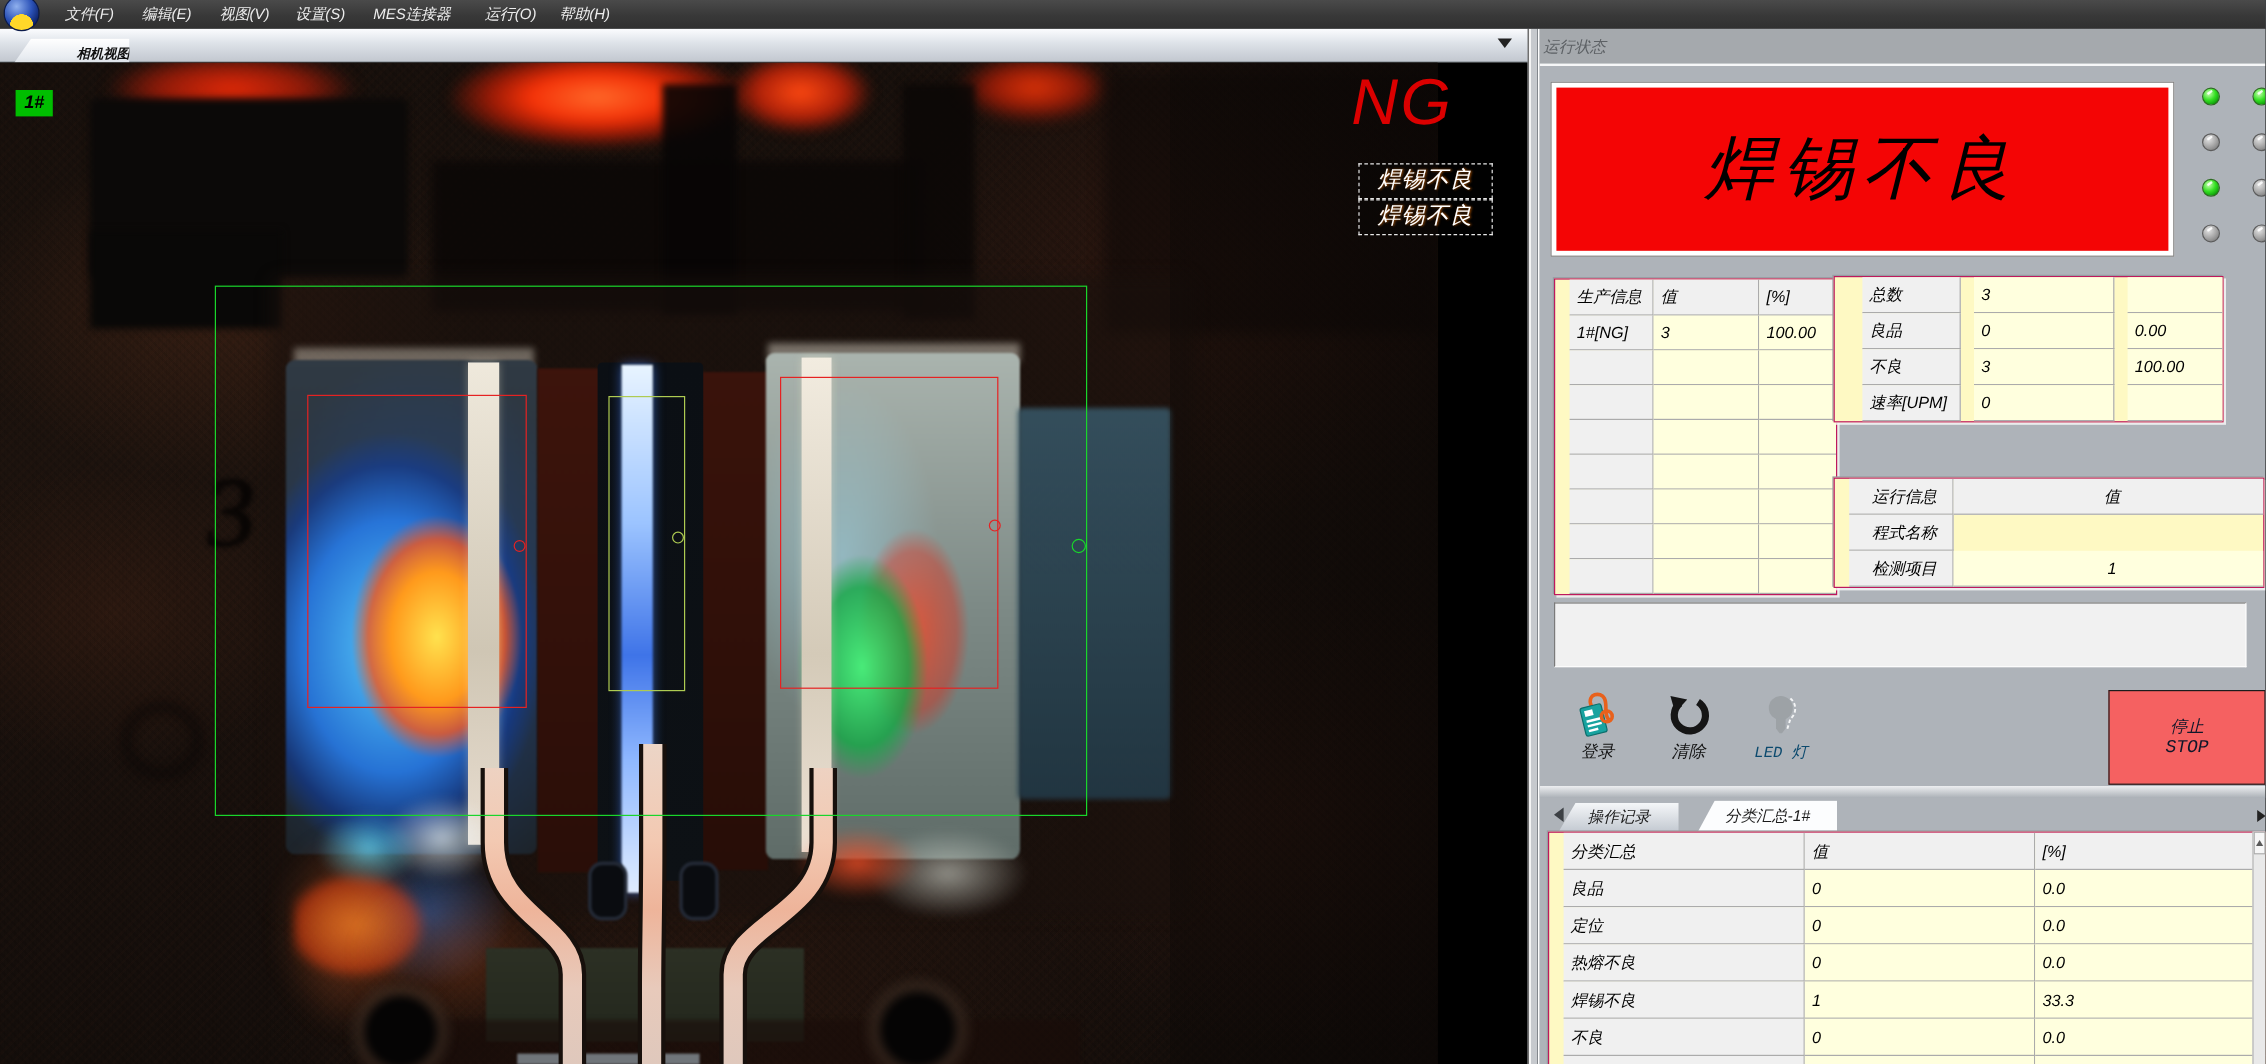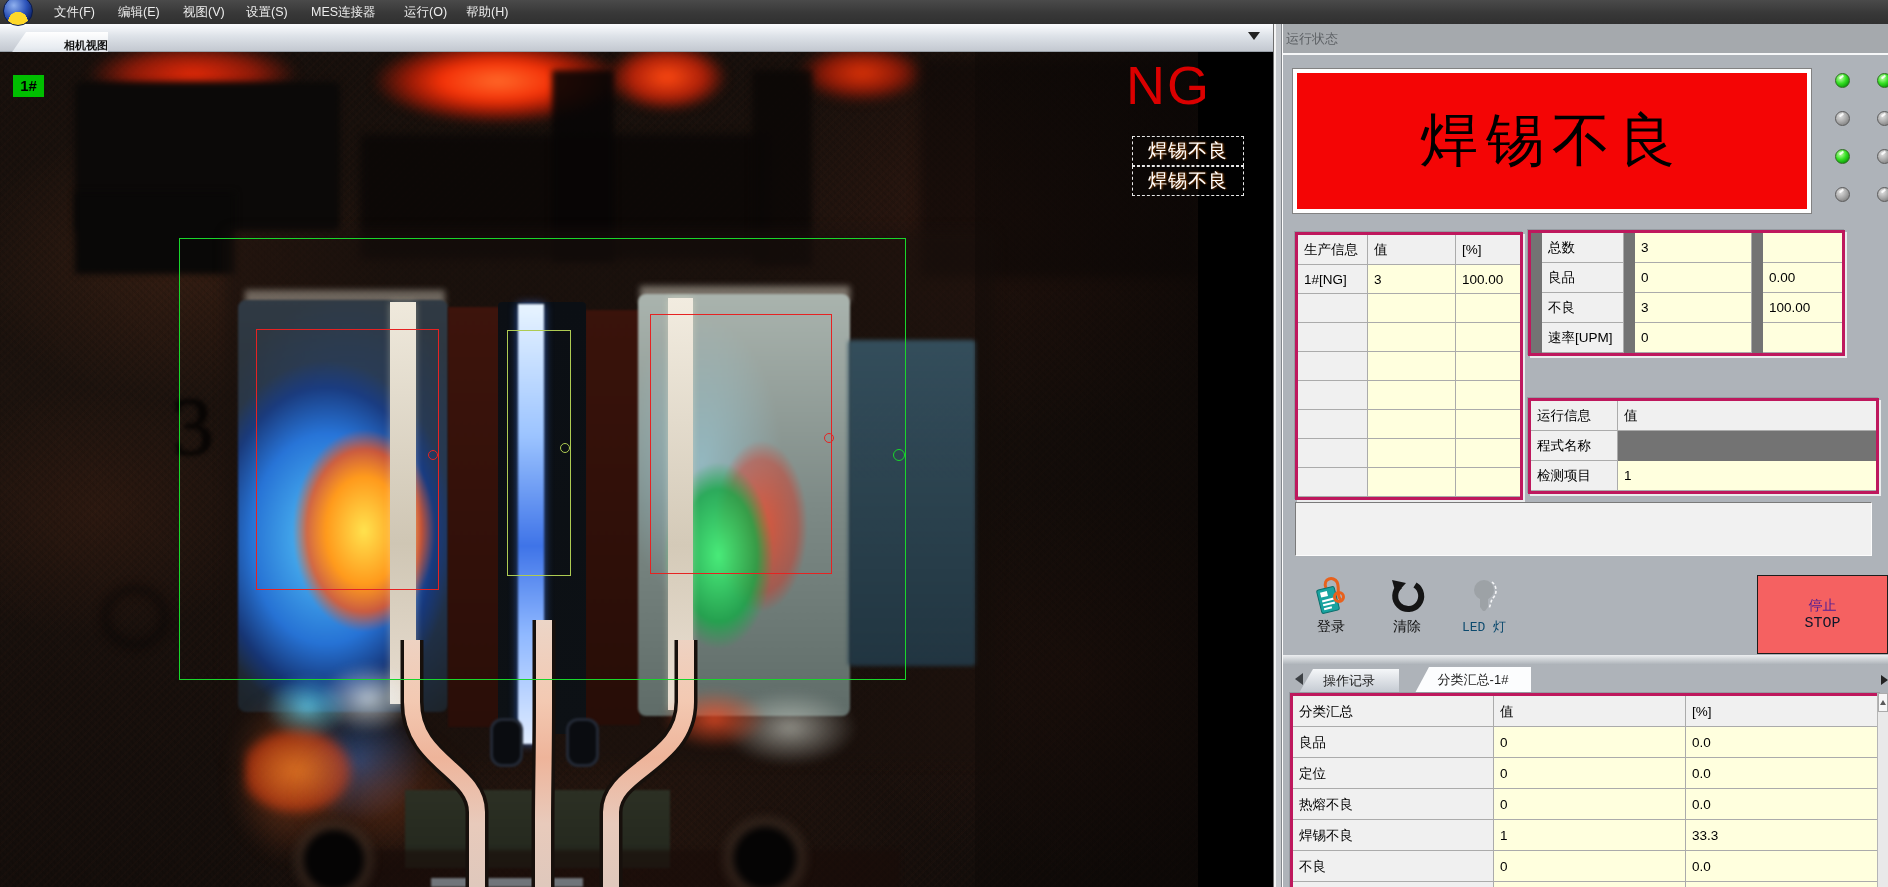--- a/index.html
+++ b/index.html
@@ -1,18 +1,18 @@
 <!DOCTYPE html>
 <html><head>
 <meta charset="utf-8">
 <style>
   * { margin:0; padding:0; box-sizing:border-box; }
   html,body { width:1888px; height:887px; overflow:hidden; background:#000; }
   body { font-family:"Liberation Sans","DejaVu Sans",sans-serif; }
-  #root { position:relative; width:1888px; height:887px; background:#aeb3b9; overflow:hidden; }
+  #root { position:relative; width:1888px; height:887px; background:#aeb3b9; overflow:hidden;font-style:italic; }
 
   
   #menubar { position:absolute; left:0; top:0; width:1888px; height:24px;
     background:linear-gradient(180deg,#4a4a4a,#383838 55%,#303030); z-index:50; }
   .menu-item { position:absolute; top:0; height:24px; line-height:24px; color:#ededed;
     font-size:12.5px; padding:0 6px; cursor:default; }
   #app-logo { position:absolute; left:3px; top:-4px; width:30px; height:30px; border-radius:50%;
     background: radial-gradient(circle at 50% 88%, #ffd829 0 34%, rgba(0,0,0,0) 35%),
                 radial-gradient(circle at 35% 30%, #8fb0ee, #2b52b8 48%, #10266e 75%);
     border:1px solid #0a1a4a; z-index:60; }
@@ -72,54 +72,54 @@
   #banner { position:absolute; left:4px; top:4px; width:510px; height:136px; background:#f40505;
     display:flex; align-items:center; justify-content:center; }
   #banner span { font-family:"Liberation Serif","DejaVu Serif",serif; font-size:58px; color:#000; letter-spacing:8px; }
 
   .led { position:absolute; width:15px; height:15px; border-radius:50%; }
   .led.on  { background:radial-gradient(circle at 35% 30%, #c8ffb0, #35e023 45%, #0b9a08 80%); border:1px solid #2f6d22; }
   .led.off { background:radial-gradient(circle at 35% 30%, #e2e2e2, #a8a8a8 50%, #7d7d7d 85%); border:1px solid #5c5c5c; }
   .led::after { content:""; position:absolute; left:3px; top:2px; width:5px; height:2px; background:rgba(255,255,255,.85);
     border-radius:2px; transform:rotate(-35deg); }
 
-  .tbl { position:absolute; border:3px solid #be185d; background:#737373;
-    box-shadow:-1px -1px 0 #969ba1, 2px 2px 0 rgba(246,246,246,.85); }
+  .tbl { position:absolute; border:1px solid #be185d; background:#fef9c3;
+    box-shadow:-1px -1px 0 #969ba1, 2px 2px 0 rgba(246,246,246,.85);padding-left:12px; }
   .trow { display:flex; }
   .tc { box-sizing:border-box; border-right:1px solid #ababab; border-bottom:1px solid #ababab;
     padding-left:6px; font-size:13.5px; color:#000; overflow:hidden; white-space:nowrap; }
   .tc.cl { border-right:none; }
   .hdr { background:#f0f0f0; }
   .val { background:#ffffde; }
 
   #tbl-production { left:12px; top:208px; }
   #tbl-production .tc { line-height:29px; height:29px; }
   #tbl-production .trow.h .tc { line-height:30px; height:30px; }
   #tbl-production .c0 { width:70px; } #tbl-production .c1 { width:88px; } #tbl-production .c2 { width:64px; }
 
   #tbl-totals { left:245px; top:206px; }
   #tbl-totals .tc { line-height:30px; height:30px;margin-left:11px; }
   #tbl-totals .c0 { width:82px; } #tbl-totals .c1 { width:117px; } #tbl-totals .c2 { width:79px; }
 
-  #tbl-runinfo { left:245px; top:374px; }
+  #tbl-runinfo { left:245px; top:374px;text-align:center; }
   #tbl-runinfo .tc { line-height:30px; height:30px; }
   #tbl-runinfo .c0 { width:87px; } #tbl-runinfo .c1 { width:258px; }
 
   #message-box { position:absolute; left:12px; top:478px; width:577px; height:54px; background:#f1f1f1;
     border-top:1px solid #7a7a7a; border-left:1px solid #7a7a7a; border-bottom:1px solid #fcfcfc; border-right:1px solid #fcfcfc;
     font-size:13px; color:#222; padding:4px; }
 
   .tool-btn { position:absolute; width:62px; height:86px; text-align:center; cursor:pointer; }
   .tool-btn .ticon { display:block; margin:0 auto; width:38px; height:40px; }
   .tool-btn .tlabel { display:block; margin-top:2px; font-size:14px; color:#111; }
   .tool-btn.disabled .tlabel { color:#0c4a6e; font-family:"Liberation Mono","DejaVu Sans Mono",monospace; font-size:13px; }
 
   #stop-btn { position:absolute; left:474px; top:551px; width:131px; height:79px; background:#f56161;
     border:1px solid #1c1c1c; display:flex; flex-direction:column; align-items:center; justify-content:center; cursor:pointer; }
-  #stop-btn .l1 { font-size:14px; color:#4c1d95; }
+  #stop-btn .l1 { font-size:14px; color:#0f172a; }
   #stop-btn .l2 { font-size:15px; color:#0f172a; font-family:"Liberation Mono","DejaVu Sans Mono",monospace; }
 
   #sep-band { position:absolute; left:0; top:631px; width:605px; height:10px;
     background:linear-gradient(180deg,#eceef0,#aab0b6); }
 
   #record-tabbar { position:absolute; left:0; top:641px; width:605px; height:28px; }
   #tab-back-arrow { position:absolute; left:12px; top:8px; width:0; height:0;
     border-top:6px solid transparent; border-bottom:6px solid transparent; border-right:8px solid #3c4044; cursor:pointer; }
   .rec-tab { position:absolute; top:4px; height:24px; line-height:24px; text-align:center; font-size:13px; color:#1a1a1a;
     clip-path:polygon(14px 0, 100% 0, 100% 100%, 0 100%); cursor:pointer; }

